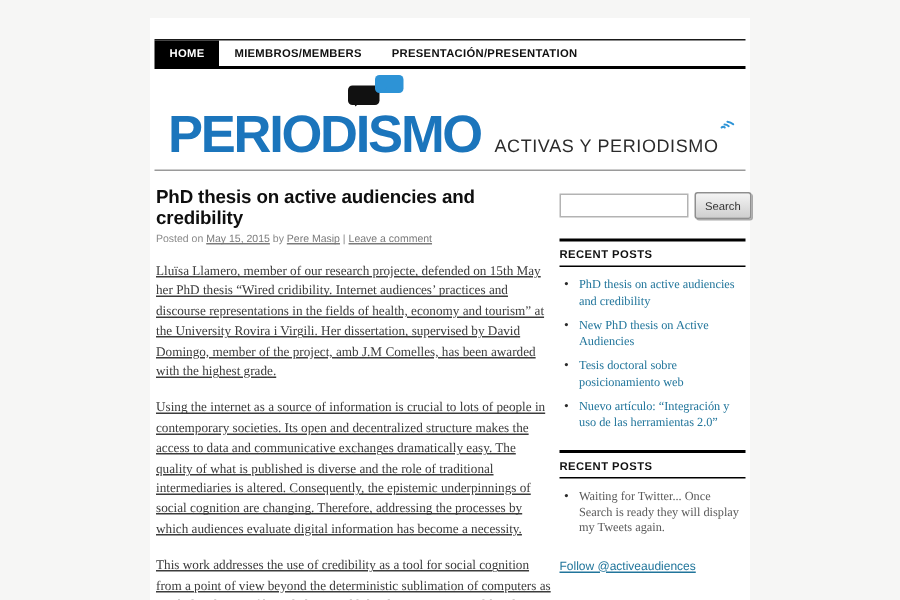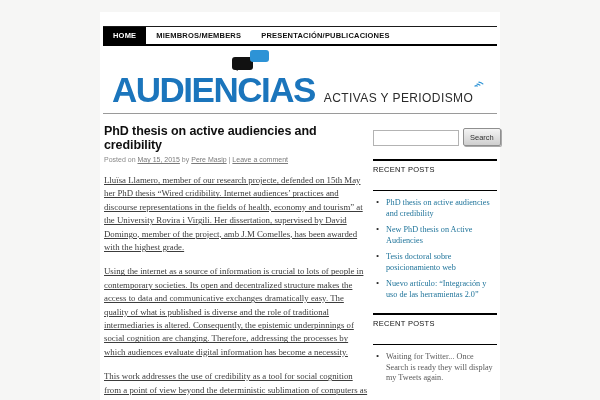--- a/index.html
+++ b/index.html
@@ -75,38 +75,38 @@
   .post-meta a { color: #7a7a7a; text-decoration: underline; cursor: pointer; }
   .post-body p {
     font-family: "Liberation Serif", serif;
     font-size: 8.8px; line-height: 13.4px; color: #3c3c3c;
     margin-top: 11px; text-align: left; text-decoration: underline;
   }
   
   .sidebar {
     position: absolute; left: 273px; top: 116px; width: 124px;
   }
-  .search-row { display: flex; align-items: flex-end; }
+  .search-row { display: flex; align-items: center; }
   .search-input {
     width: 86px; height: 16px; border: 1px solid #b3b3b3;
     background: #fff; font-size: 8px; padding: 0 3px; outline: none;
   }
   .search-button {
     margin-left: 4px; height: 18px; padding: 0 6px;
     font-size: 7.5px; color: #333;
     background: linear-gradient(#f4f4f4, #cfcfcf);
     border: 1px solid #8f8f8f; border-radius: 2px;
     box-shadow: 1px 1px 0 #aaa; cursor: pointer;
     font-family: "Liberation Sans", sans-serif;
   }
   .side-section { margin-top: 13px; }
   .side-heading {
     border-top: 2px solid #000; border-bottom: 1px solid #000;
-    font-size: 7.5px; font-weight: normal; color: #111;
-    letter-spacing: .3px; padding: 4px 0 16px 0;
+    font-size: 7.5px; font-weight: bold; color: #111;
+    letter-spacing: .3px; padding: 4px 0 3px 0;
   }
   .side-list {
     list-style: none; margin: 7px 0 0 2px;
   }
   .side-list li {
     position: relative; padding-left: 11px; margin-bottom: 6px;
     font-family: "Liberation Serif", serif;
     font-size: 8.2px; line-height: 10.5px;
   }
   .side-list li::before {
@@ -122,30 +122,30 @@
   }
 </style>
 </head>
 <body>
 
 <div class="content-col">
 
   <nav class="nav">
     <div class="nav-item active">HOME</div>
     <div class="nav-item">MIEMBROS/MEMBERS</div>
-    <div class="nav-item">PRESENTACIÓN/PUBLICACIONES</div>
+    <div class="nav-item">PRESENTACIÓN/PRESENTATION</div>
   </nav>
 
   <header class="header">
     <div class="bubbles">
       <div class="bubble black"></div>
       <div class="bubble blue"></div>
     </div>
     <div class="logo-row">
-      <span class="logo-main">AUDIENCIAS</span>
+      <span class="logo-main">PERIODISMO</span>
       <span class="logo-tagline">ACTIVAS Y PERIODISMO</span>
       <span class="wifi-icon">
         <svg width="12" height="12" viewBox="0 0 24 24" fill="none">
           <g transform="rotate(45 12 12)">
             <path d="M5 19a3 3 0 0 1 3-3" stroke="#2d93d6" stroke-width="2.6" stroke-linecap="round"></path>
             <path d="M5 13.5a8.5 8.5 0 0 1 5.5-2.5" stroke="#2d93d6" stroke-width="2.6" stroke-linecap="round"></path>
             <path d="M5 8a14 14 0 0 1 8-3" stroke="#2d93d6" stroke-width="2.6" stroke-linecap="round"></path>
           </g>
         </svg>
       </span>

